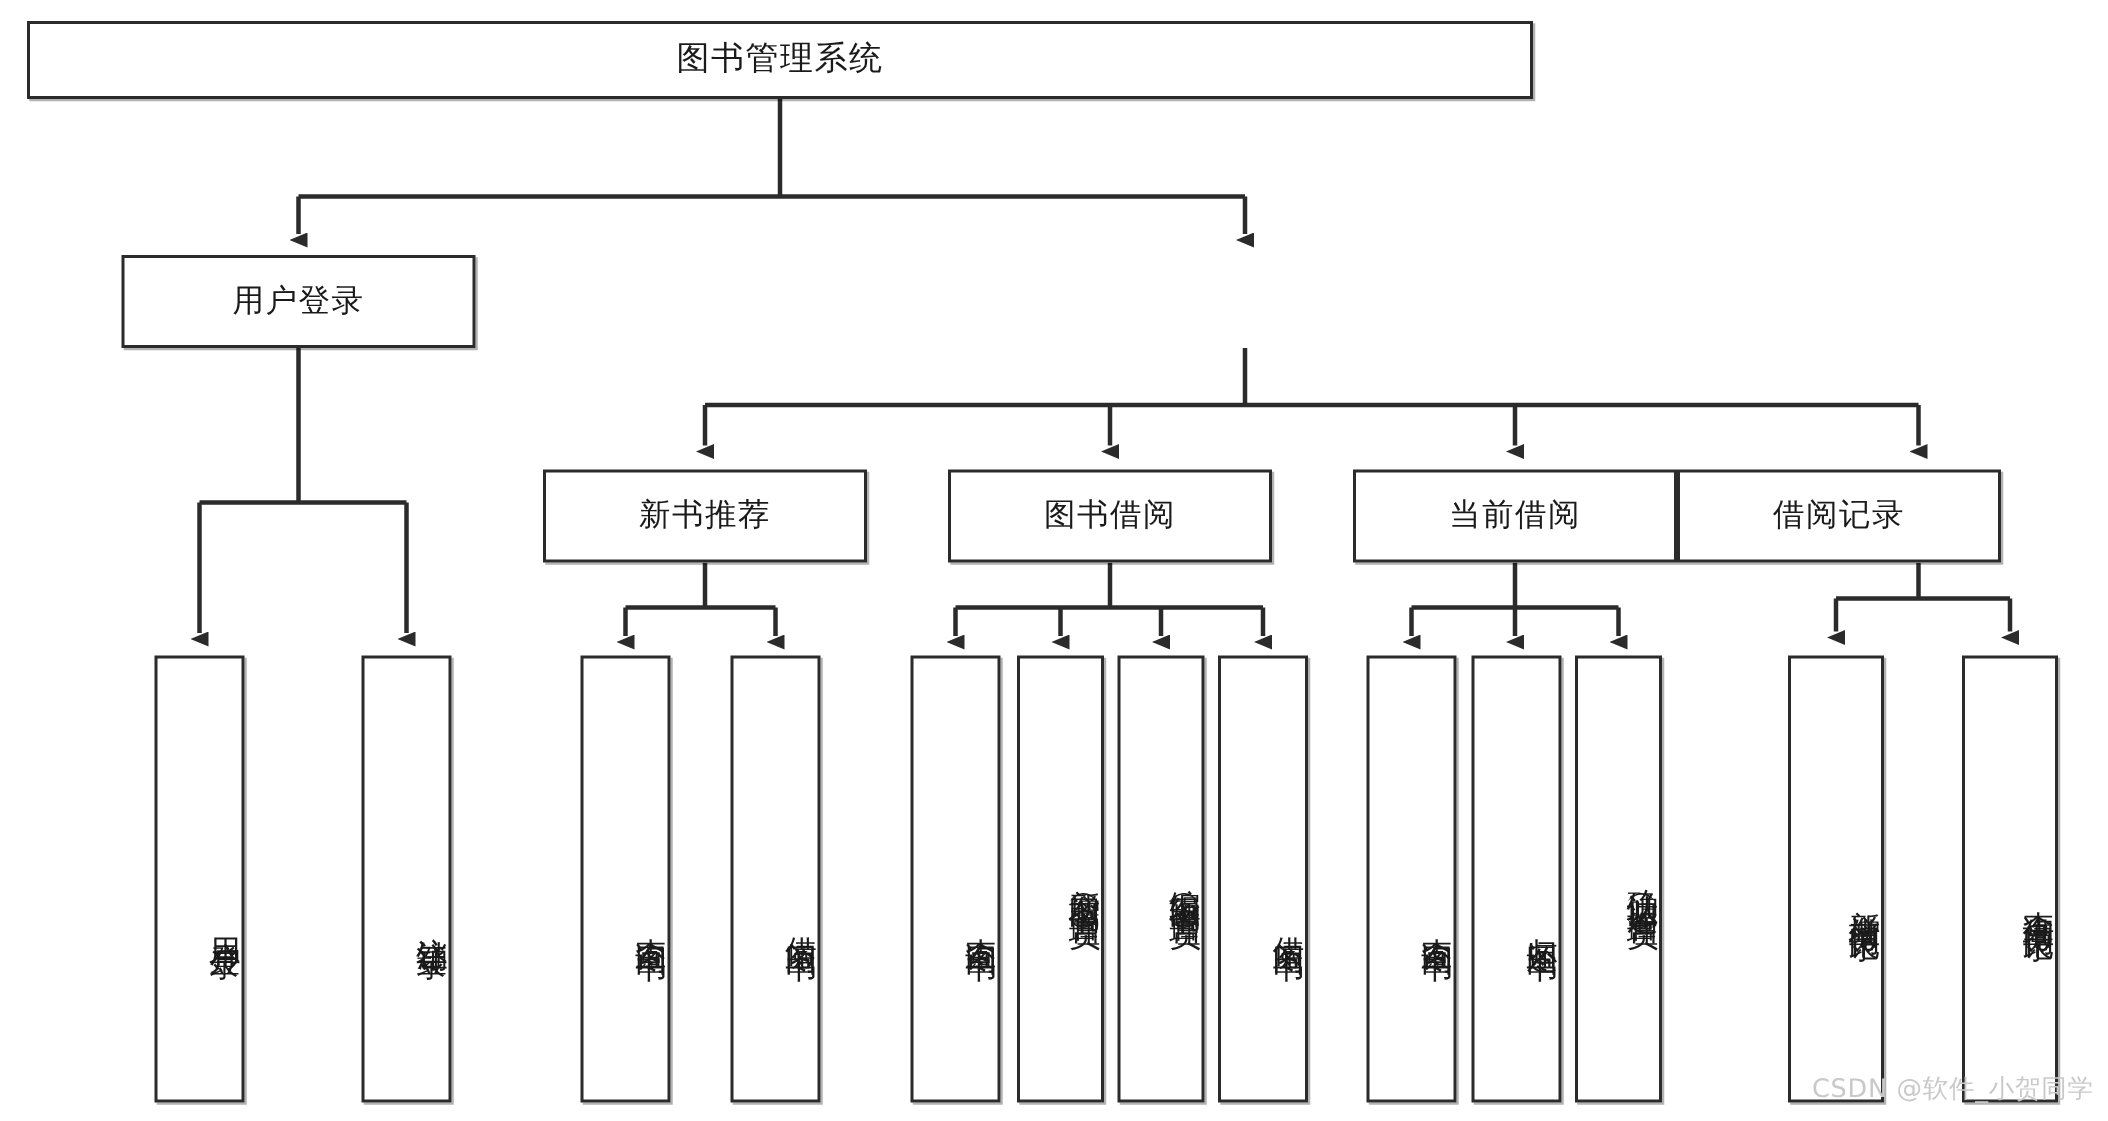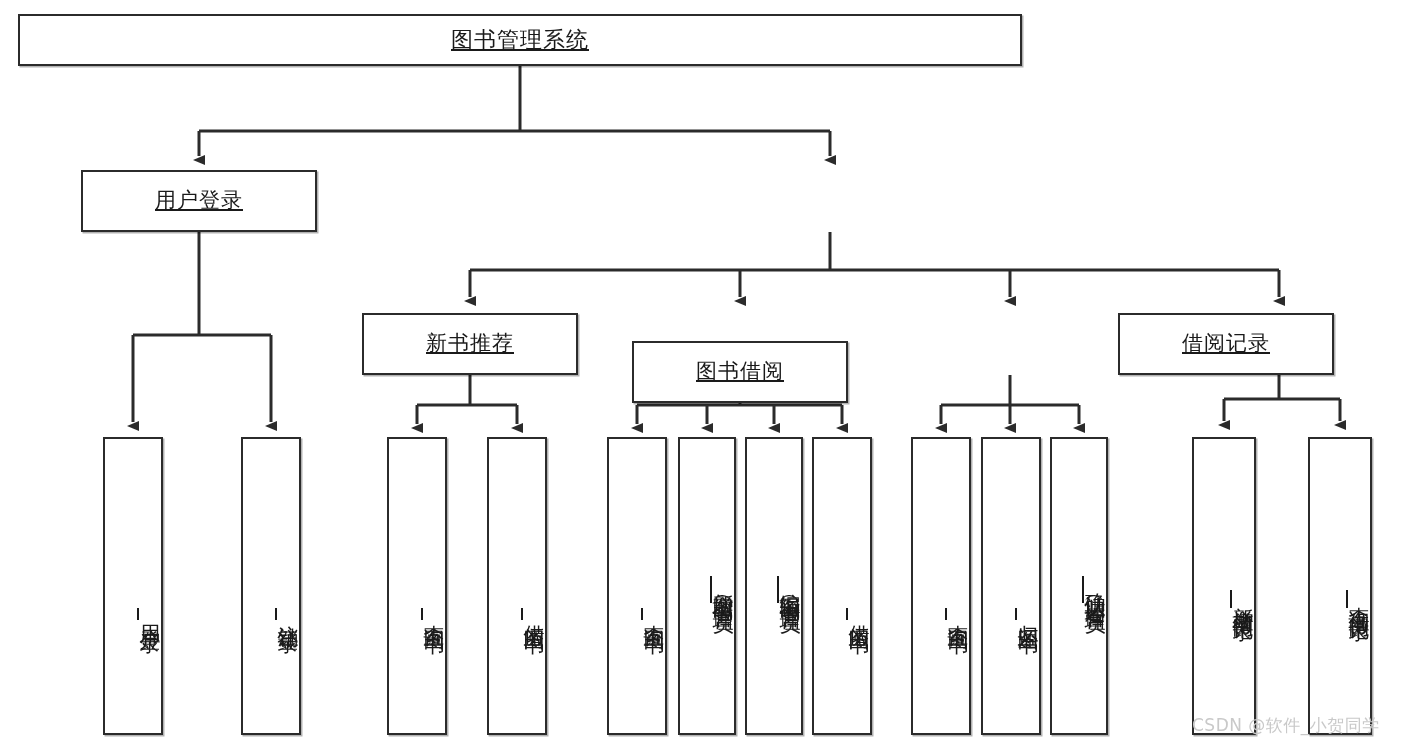--- a/index.html
+++ b/index.html
@@ -30,21 +30,20 @@
     position: absolute;
     box-sizing: border-box;
     background: #ffffff;
     border: 2px solid #2b2b2b;
     box-shadow: 1.5px 1.5px 0 rgba(0,0,0,0.30);
     display: flex;
     align-items: center;
     justify-content: center;
     color: #1a1a1a;
     z-index: 2;
-    text-decoration: underline;
   }
   .node.h {
     font-size: 21px;
     letter-spacing: 1px;
     line-height: 1.2;
     white-space: nowrap;
   }
   .node.root {
     font-size: 22px;
   }
@@ -134,22 +133,25 @@
     <span>图书管理系统</span>
   </div>
 
   <div class="node h" style="left:81px; top:170px; width:236px; height:62px;">
     <span>用户登录</span>
   </div>
 
   <div class="node h" style="left:362px; top:313px; width:216px; height:62px;">
     <span>新书推荐</span>
   </div>
-  <div class="node h" style="left:632px; top:313px; width:216px; height:62px;margin-top:28px;">
+  <div class="node h" style="left:632px; top:313px; width:216px; height:62px;">
     <span>图书借阅</span>
+  </div>
+  <div class="node h" style="left:902px; top:313px; width:216px; height:62px;">
+    <span>当前借阅</span>
   </div>
   <div class="node h" style="left:1118px; top:313px; width:216px; height:62px;">
     <span>借阅记录</span>
   </div>
 
   <div class="node v" style="left:103px; top:437px; width:60px; height:298px; padding-top:56px;">
     <span class="vtxt">用户登录</span>
   </div>
   <div class="node v" style="left:241px; top:437px; width:60px; height:298px; padding-top:56px;">
     <span class="vtxt">注销登录</span>
@@ -185,15 +187,15 @@
     <span class="vtxt">确认归还（管理员）</span>
   </div>
 
   <div class="node v" style="left:1192px; top:437px; width:64px; height:298px; padding-top:26px;">
     <span class="vtxt">新增借阅记录</span>
   </div>
   <div class="node v" style="left:1308px; top:437px; width:64px; height:298px; padding-top:26px;">
     <span class="vtxt">查询借阅记录</span>
   </div>
 
-  <div class="watermark" style="left:1192px; top:714px;">CSDN @软件_小贺同学</div>
+  <div class="watermark" style="left:1192px; top:714px;padding-left:16px;">CSDN @软件_小贺同学</div>
 
 </div>
 
 </body></html>

